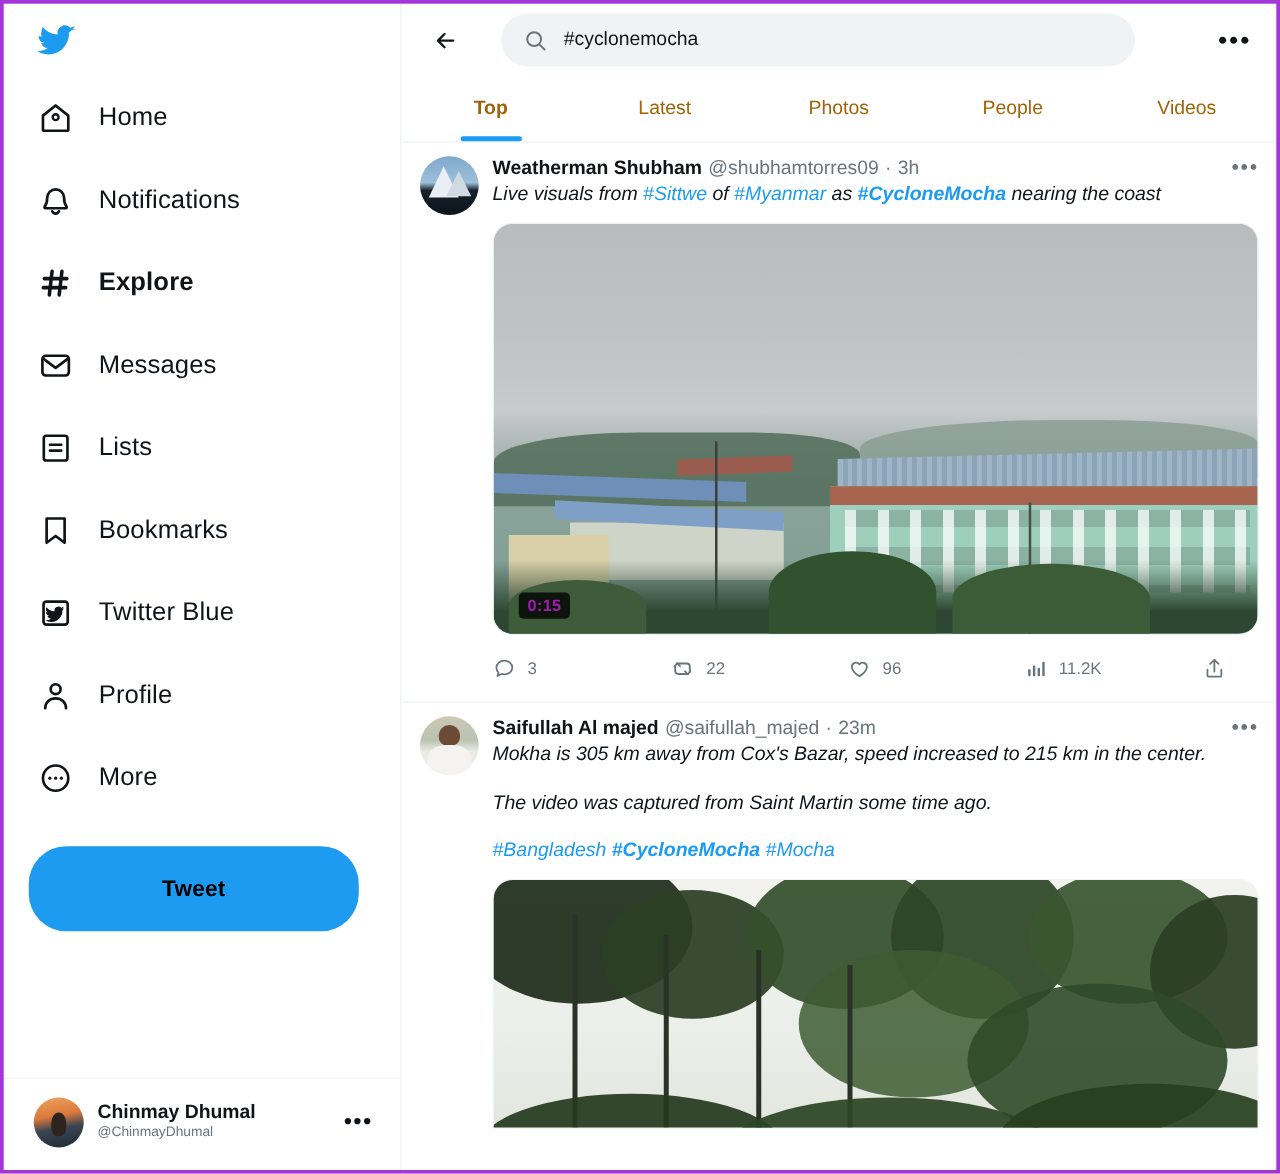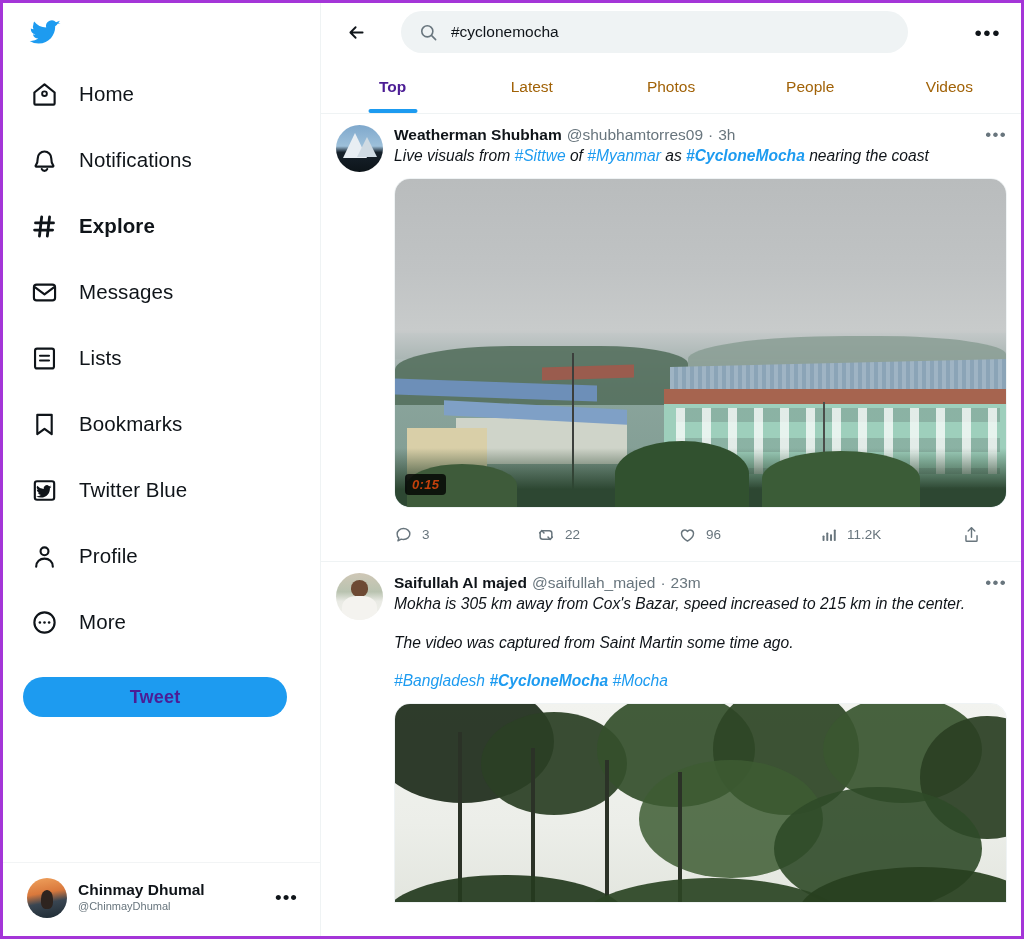--- a/index.html
+++ b/index.html
@@ -62,24 +62,24 @@
   .nav-label {
     font-size: 20.5px;
     color: #0f1419;
     letter-spacing: .1px;
     white-space: nowrap;
   }
   .nav-item.active .nav-label { font-weight: 700; }
 
   .tweet-btn {
     margin: 22px 26px 0 20px;
-    height: 40px;
+    height: 68px;
     border-radius: 30px;
     background: #1d9bf0;
-    color: #4c1d95;
+    color: #000000;
     font-size: 18px;
     font-weight: 700;
     border: none;
     cursor: pointer;
     width: 264px;
     font-family: inherit;
     letter-spacing: .2px;
   }
 
   .sidebar-spacer { flex: 1 1 auto; }
@@ -190,21 +190,21 @@
   .tab {
     flex: 1 1 0;
     display: flex;
     align-items: center;
     justify-content: center;
     position: relative;
     cursor: pointer;
     font-size: 15.5px;
     color: #a16207;
   }
-  .tab.active { color: #4c1d95; font-weight: 700; }
+  .tab.active { color: #a16207; font-weight: 700; }
   .tab.active::after {
     content: "";
     position: absolute;
     bottom: 0;
     left: 50%;
     transform: translateX(-50%);
     width: 49px;
     height: 4px;
     border-radius: 3px;
     background: #1d9bf0;
@@ -339,30 +339,29 @@
   .s1-bush3 { position:absolute; left:2%; bottom:0; width:18%; height:13%; background:#3e5b3a; border-radius:50% 50% 0 0; }
 
   
   .scene2 { position:absolute; inset:0; background:linear-gradient(180deg,#f2f3ef 0%,#eceee9 60%,#e3e6df 100%); }
   .palm { position:absolute; bottom:0; }
   .palm .trunk { position:absolute; bottom:0; width:4px; background:#2b3227; left:50%; transform:translateX(-50%); }
   .leafmass { position:absolute; background:#37502f; border-radius:50%; opacity:.93; }
 
   .duration {
     position: absolute;
-    left: 10px;
+    left: 20px;
     bottom: 12px;
     background: rgba(0,0,0,.78);
-    color: #c2410c;
+    color: #a21caf;
     font-size: 13px;
     font-weight: 700;
     padding: 3px 7px;
     border-radius: 4px;
     letter-spacing: .3px;
-    font-style: italic;
   }
 
   .actions {
     display: flex;
     align-items: center;
     margin-top: 9px;
     padding-right: 26px;
     height: 36px;
   }
   .act {

